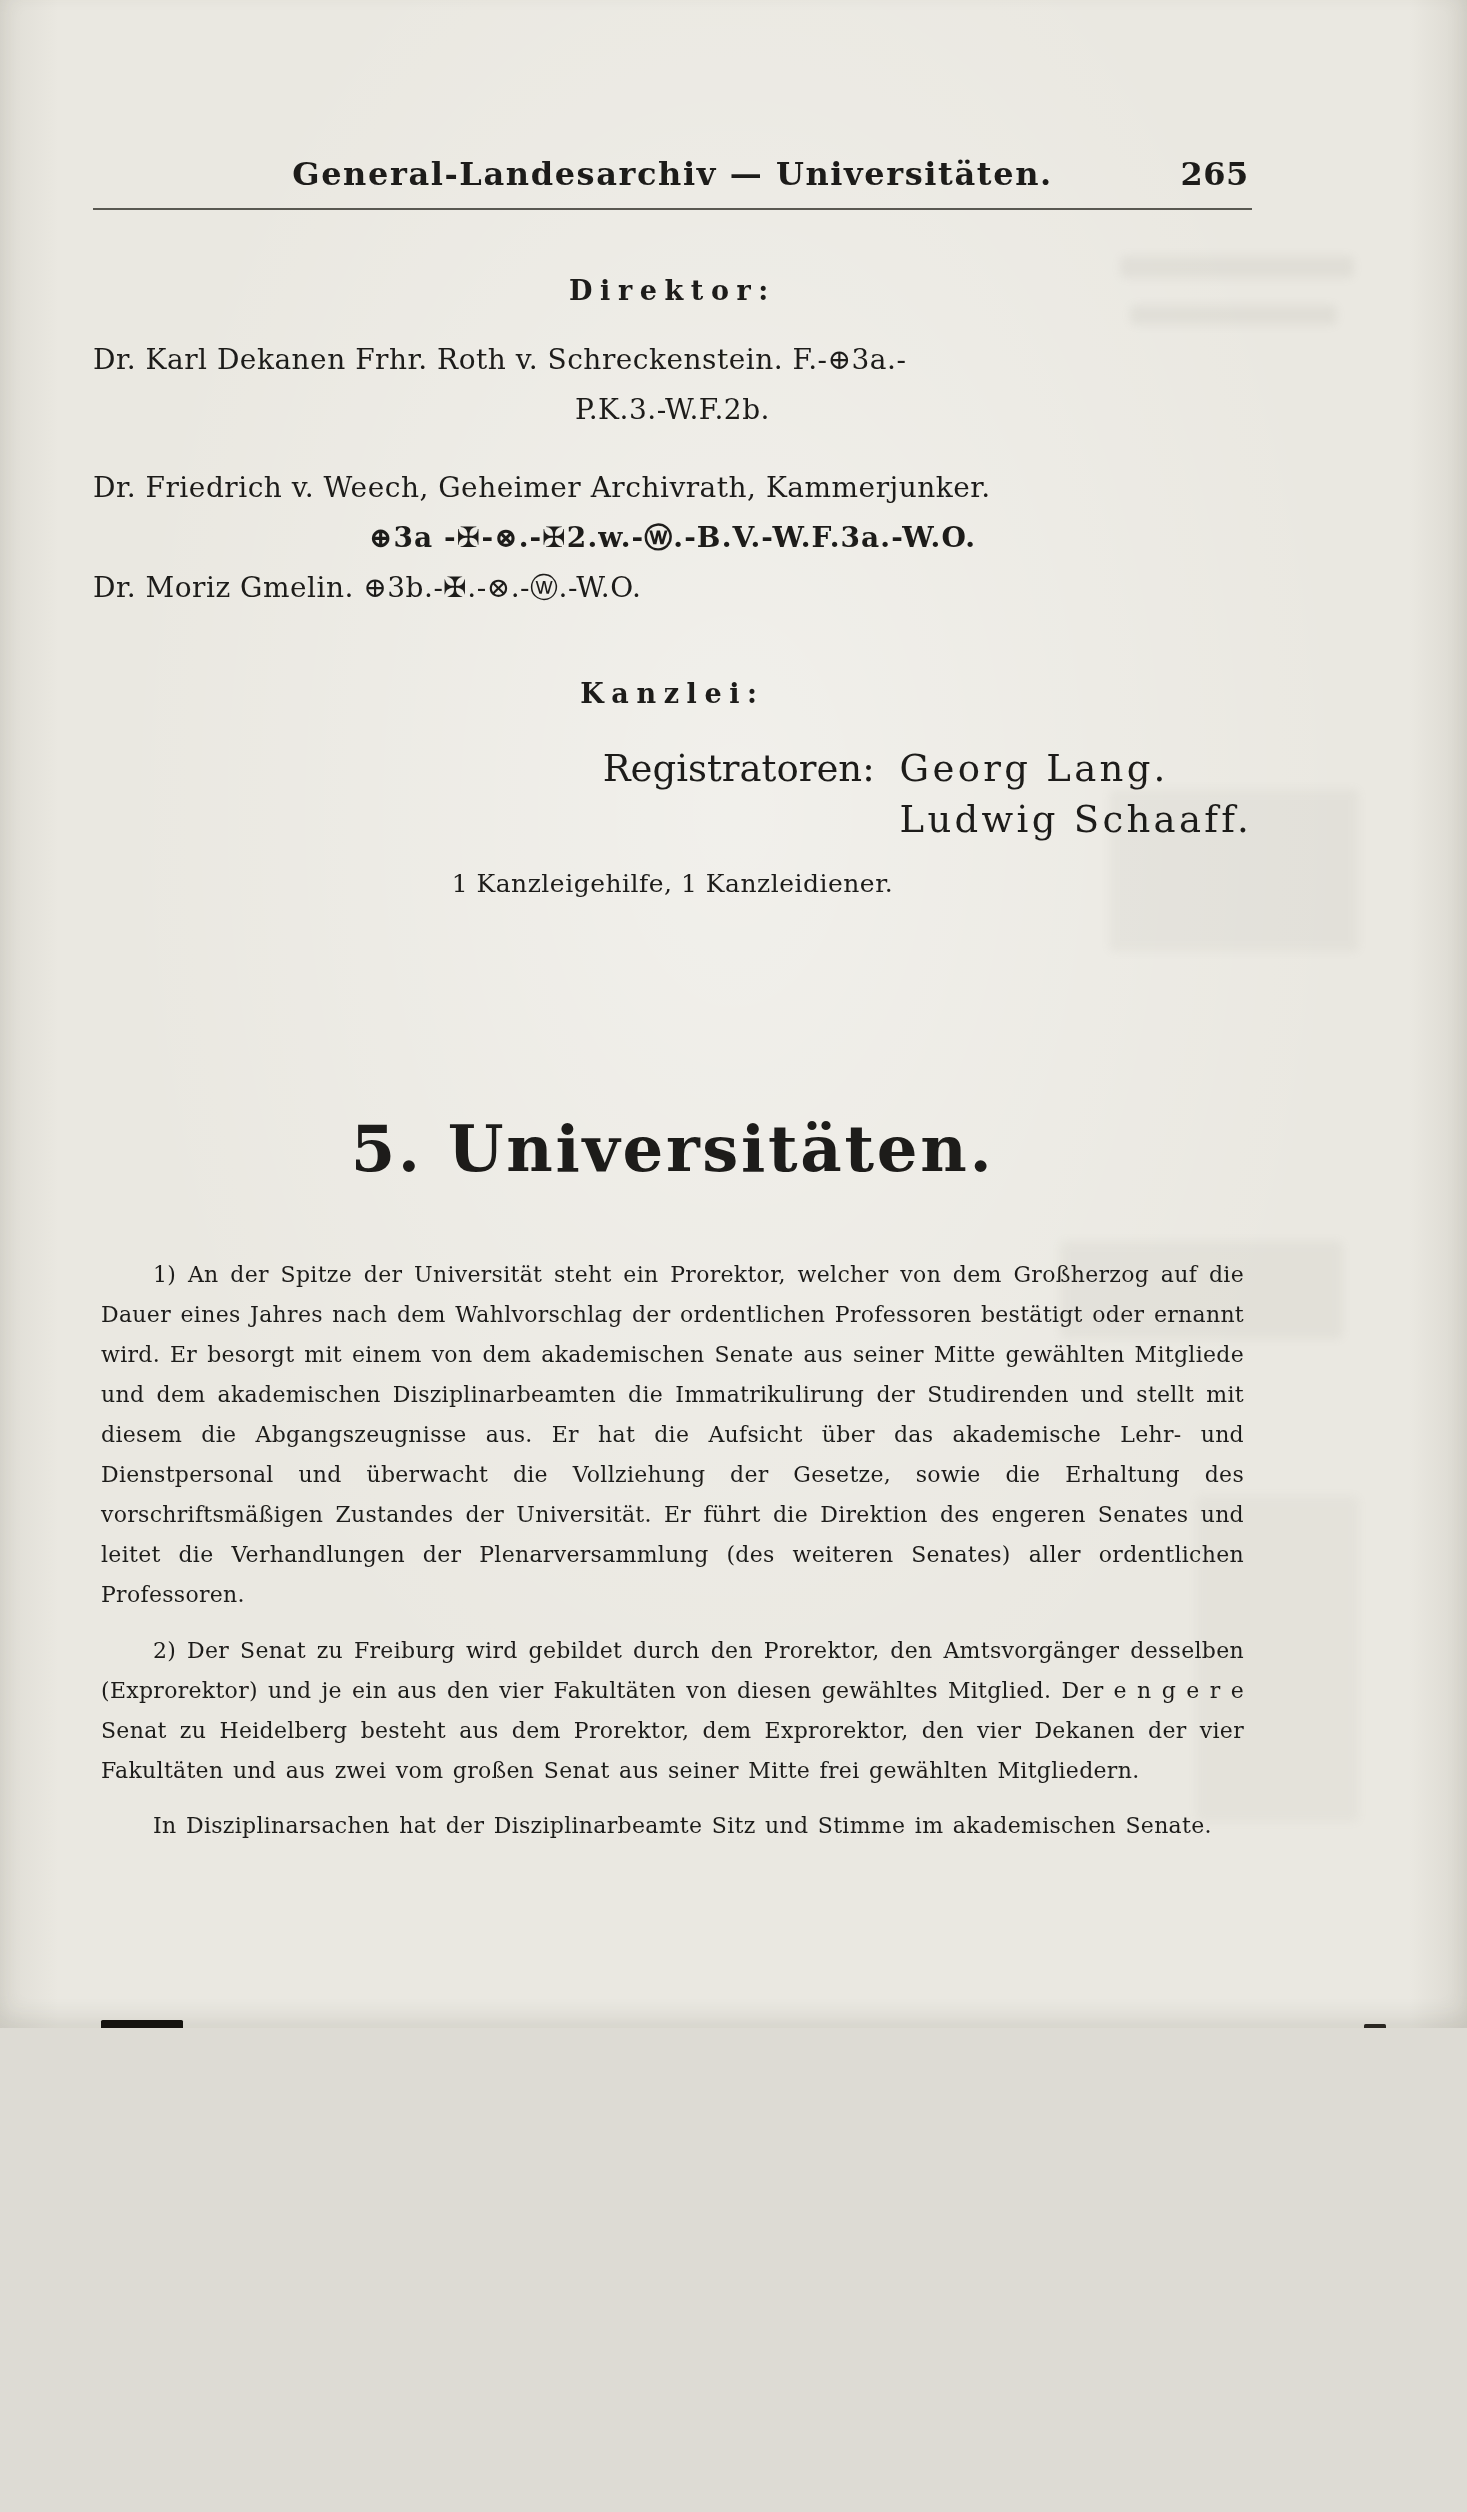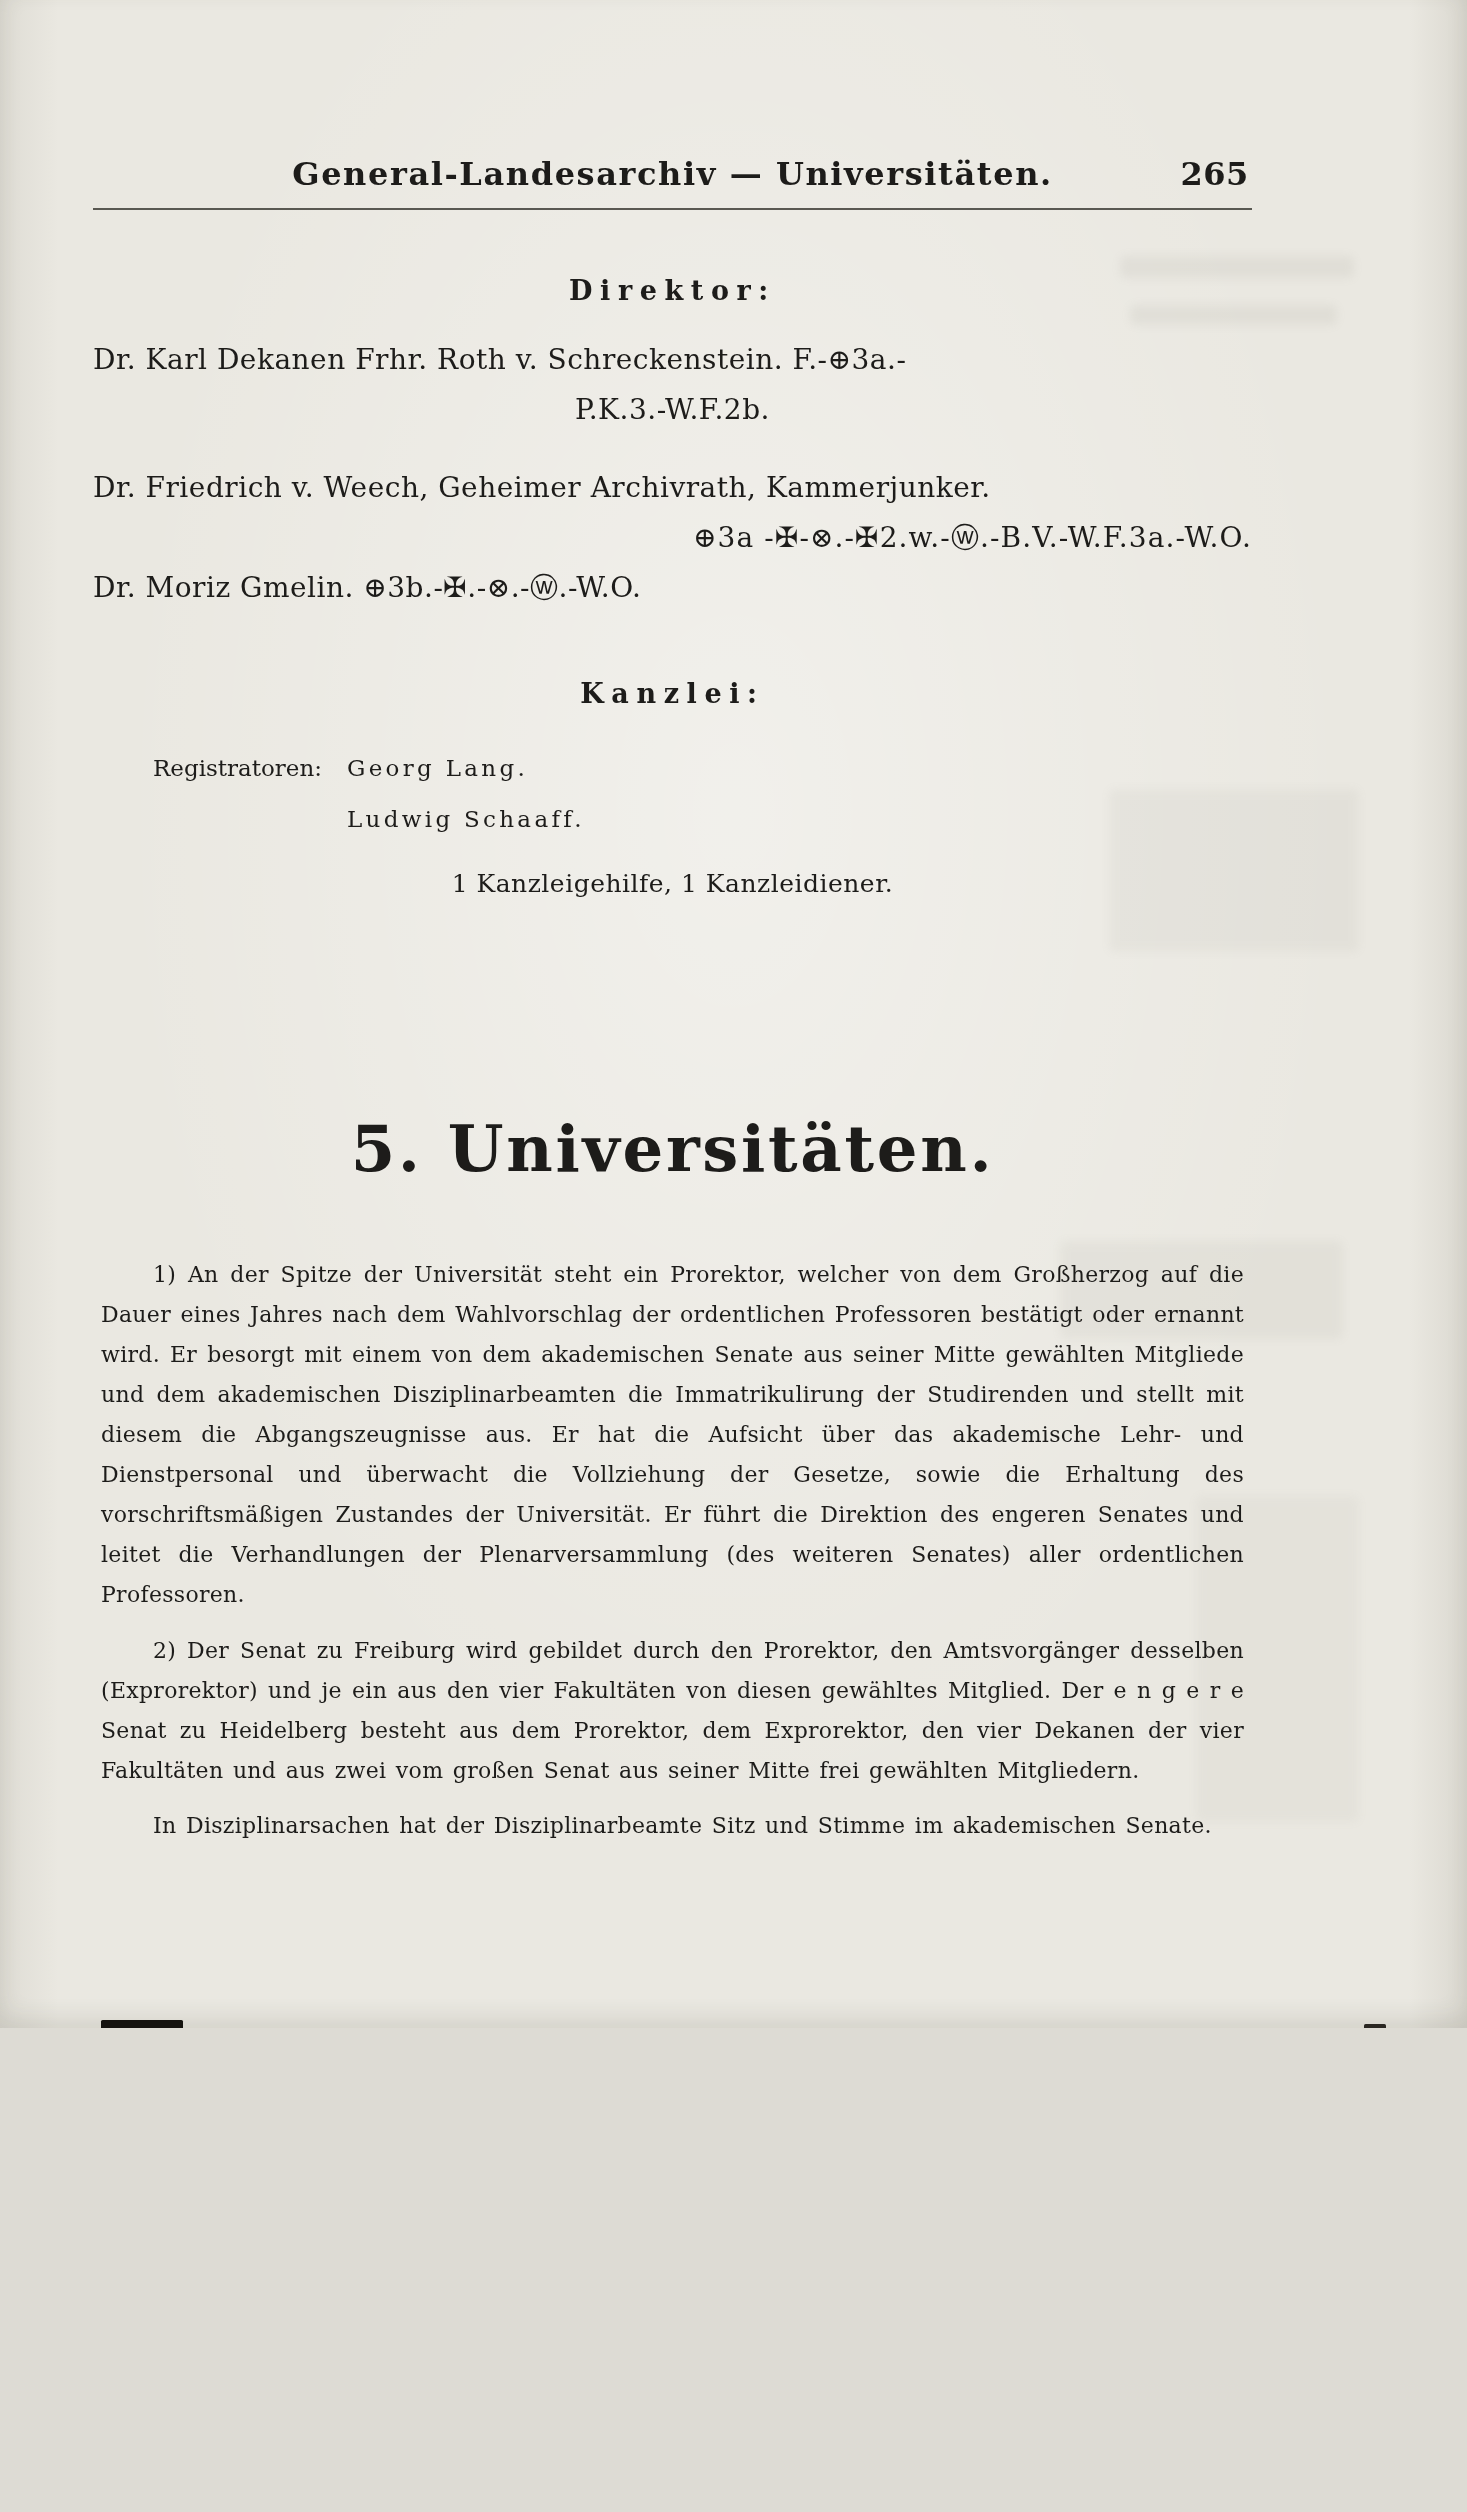--- a/index.html
+++ b/index.html
@@ -63,29 +63,30 @@
   }
 
   .entry {
     margin: 0;
     font-size: 28px;
     line-height: 50px;
     letter-spacing: 0.5px;
   }
   .entry.first { margin-top: 28px; }
   .entry.centered { text-align: center; }
-  .entry.deco-line { text-align: right; letter-spacing: 1.1px; }
+  .entry.deco-line { text-align: center; letter-spacing: 1.1px; font-weight: bold; }
 
   
   .registry {
     display: flex;
     margin-top: 33px;
     padding-left: 60px;
-    font-size: 23px;
+    font-size: 37px;
     line-height: 51px;
+    justify-content: flex-end;
   }
   .registry .reg-label { white-space: nowrap; }
   .registry .reg-names { margin-left: 25px; }
   .registry .reg-names div { letter-spacing: 3.3px; }
   .kanzlei-note {
     margin: 0;
     margin-top: 24px;
     text-align: center;
     font-size: 25px;
     letter-spacing: 0.5px;

